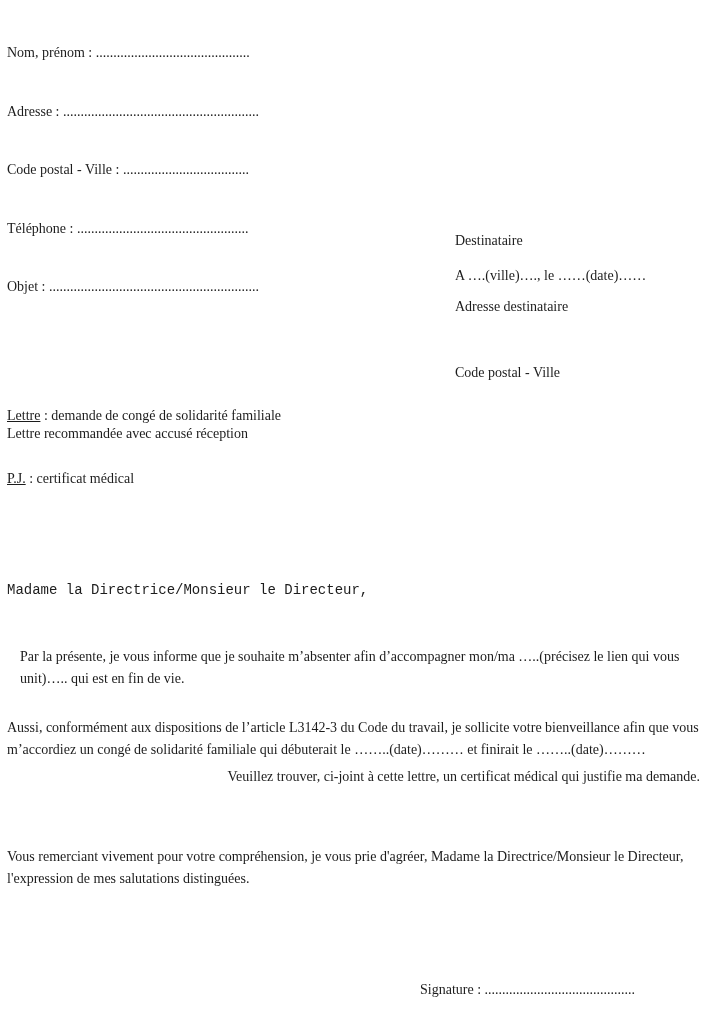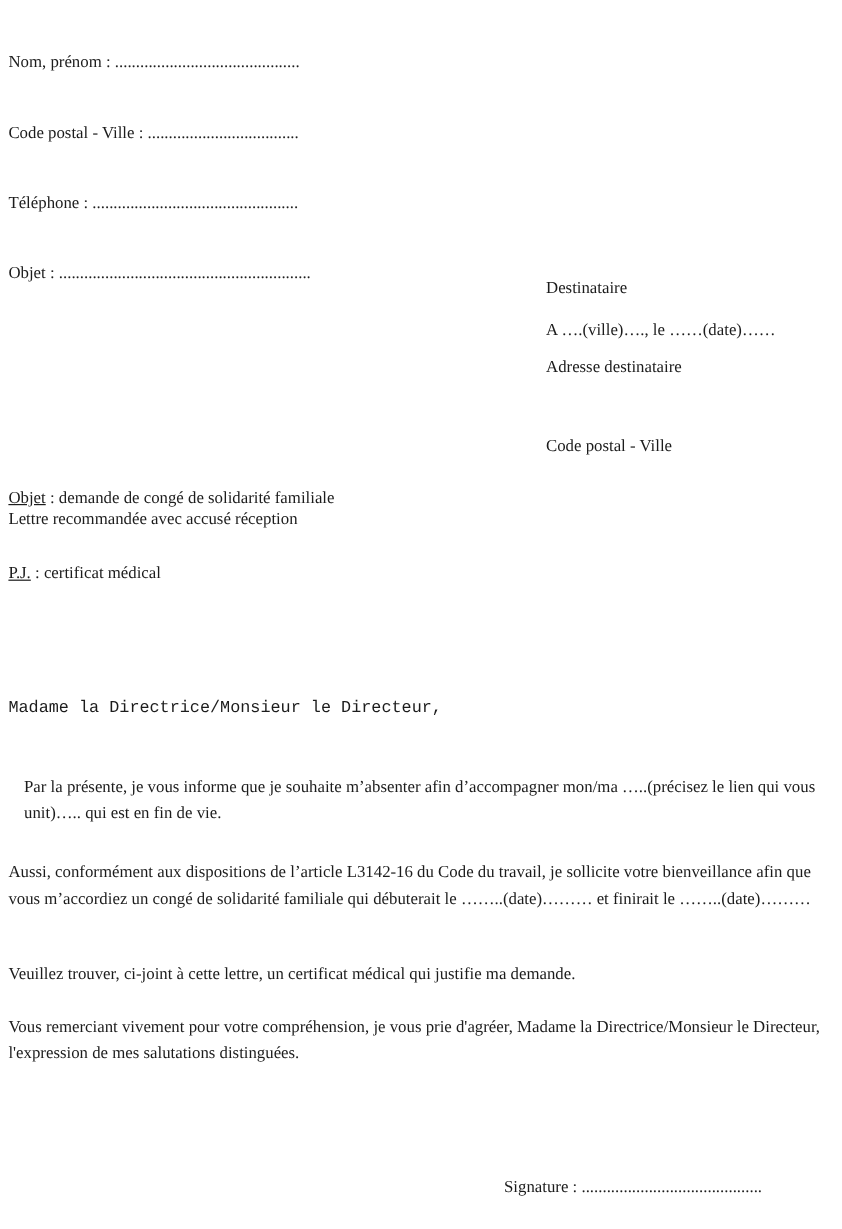--- a/index.html
+++ b/index.html
@@ -29,53 +29,54 @@
   .salutation-line { left: 7px; top: 582px; font-family: Liberation Mono, monospace; }
   .para {
     position: absolute;
     left: 7px;
     width: 693px;
     line-height: 22px;
     white-space: normal;
   }
   .para-1 { top: 632px; margin-left: 13px; }
   .para-2 { top: 703px; }
-  .para-3 { top: 788px; }
+  .para-3 { top: 752px; text-align: right; }
   .para-4 { top: 832px; }
   .signature-line { left: 420px; top: 982px; }
 </style>
 </head>
 <body>
 
 <div class="page">
 
   <div class="block sender-block">
     <div>Nom, prénom : ............................................</div>
+    <div>Adresse : ........................................................</div>
     <div>Code postal - Ville : ....................................</div>
     <div>Téléphone : .................................................</div>
     <div>Objet : ............................................................</div>
   </div>
 
   <div class="block recipient-block">
     <div>Destinataire</div>
     <div>Adresse destinataire</div>
     <div>Code postal - Ville</div>
   </div>
 
   <div class="block date-line">A ….(ville)…., le ……(date)……</div>
 
   <div class="block subject-block">
-    <div><span class="underlined">Objet</span><span> : demande de congé de solidarité familiale</span></div>
+    <div><span class="underlined">Lettre</span><span> : demande de congé de solidarité familiale</span></div>
     <div><span class="underlined">P.J.</span><span> : certificat médical</span></div>
   </div>
 
   <div class="block mention-line">Lettre recommandée avec accusé réception</div>
 
   <div class="block salutation-line">Madame la Directrice/Monsieur le Directeur,</div>
 
   <p class="para para-1">Par la présente, je vous informe que je souhaite m’absenter afin d’accompagner mon/ma …..(précisez le lien qui vous unit)….. qui est en fin de vie.</p>
-  <p class="para para-2">Aussi, conformément aux dispositions de l’article L3142-16 du Code du travail, je sollicite votre bienveillance afin que vous m’accordiez un congé de solidarité familiale qui débuterait le ……..(date)……… et finirait le ……..(date)………</p>
+  <p class="para para-2">Aussi, conformément aux dispositions de l’article L3142-3 du Code du travail, je sollicite votre bienveillance afin que vous m’accordiez un congé de solidarité familiale qui débuterait le ……..(date)……… et finirait le ……..(date)………</p>
   <p class="para para-3">Veuillez trouver, ci-joint à cette lettre, un certificat médical qui justifie ma demande.</p>
   <p class="para para-4">Vous remerciant vivement pour votre compréhension, je vous prie d'agréer, Madame la Directrice/Monsieur le Directeur, l'expression de mes salutations distinguées.</p>
 
   <div class="block signature-line">Signature : ...........................................</div>
 
 </div>
 
 </body></html>

